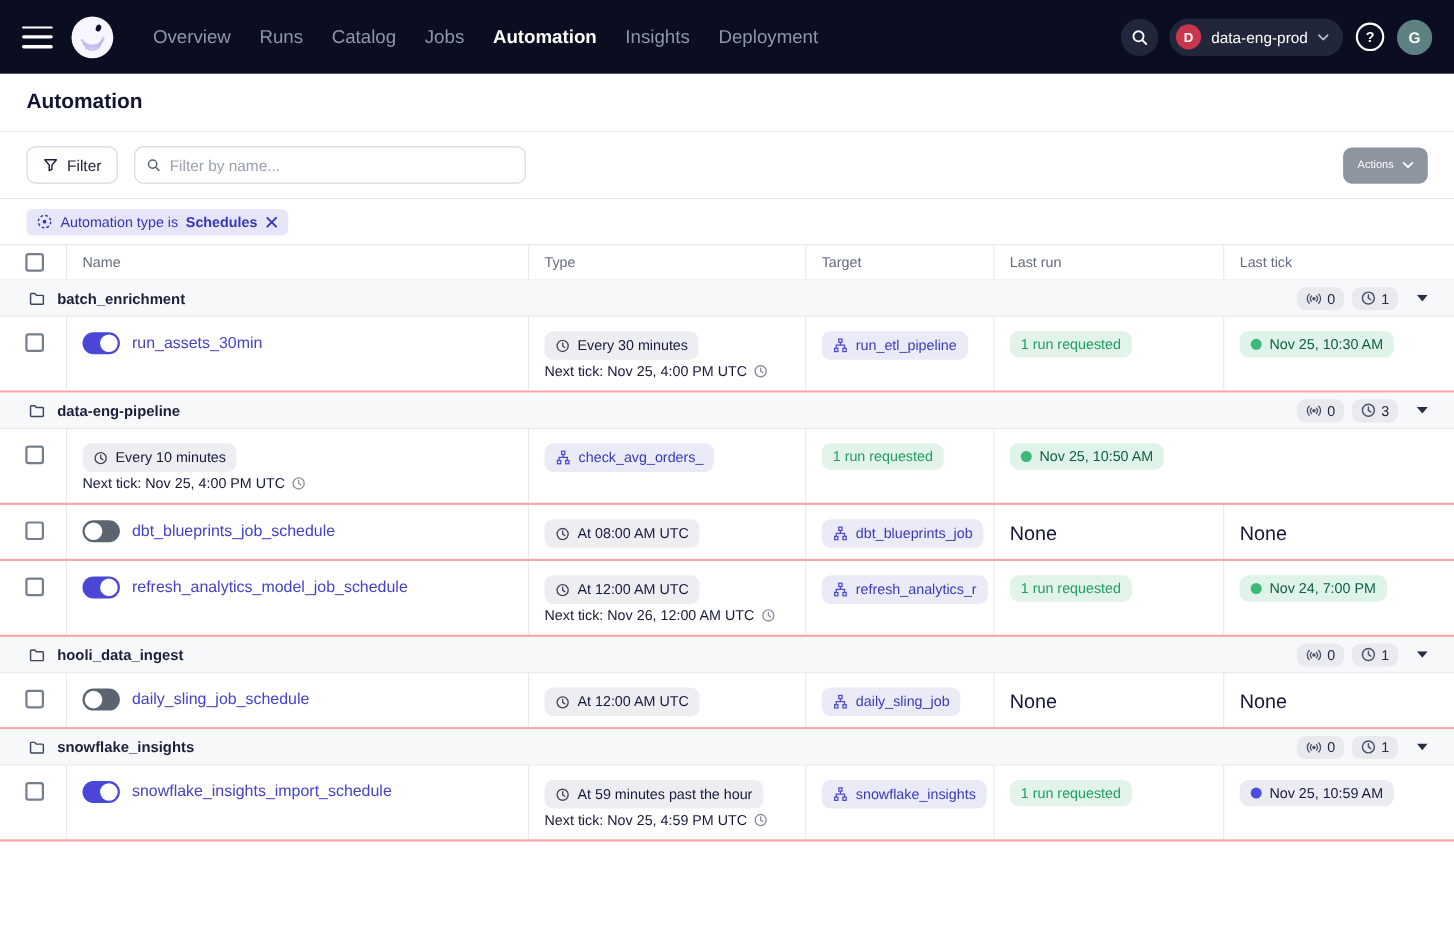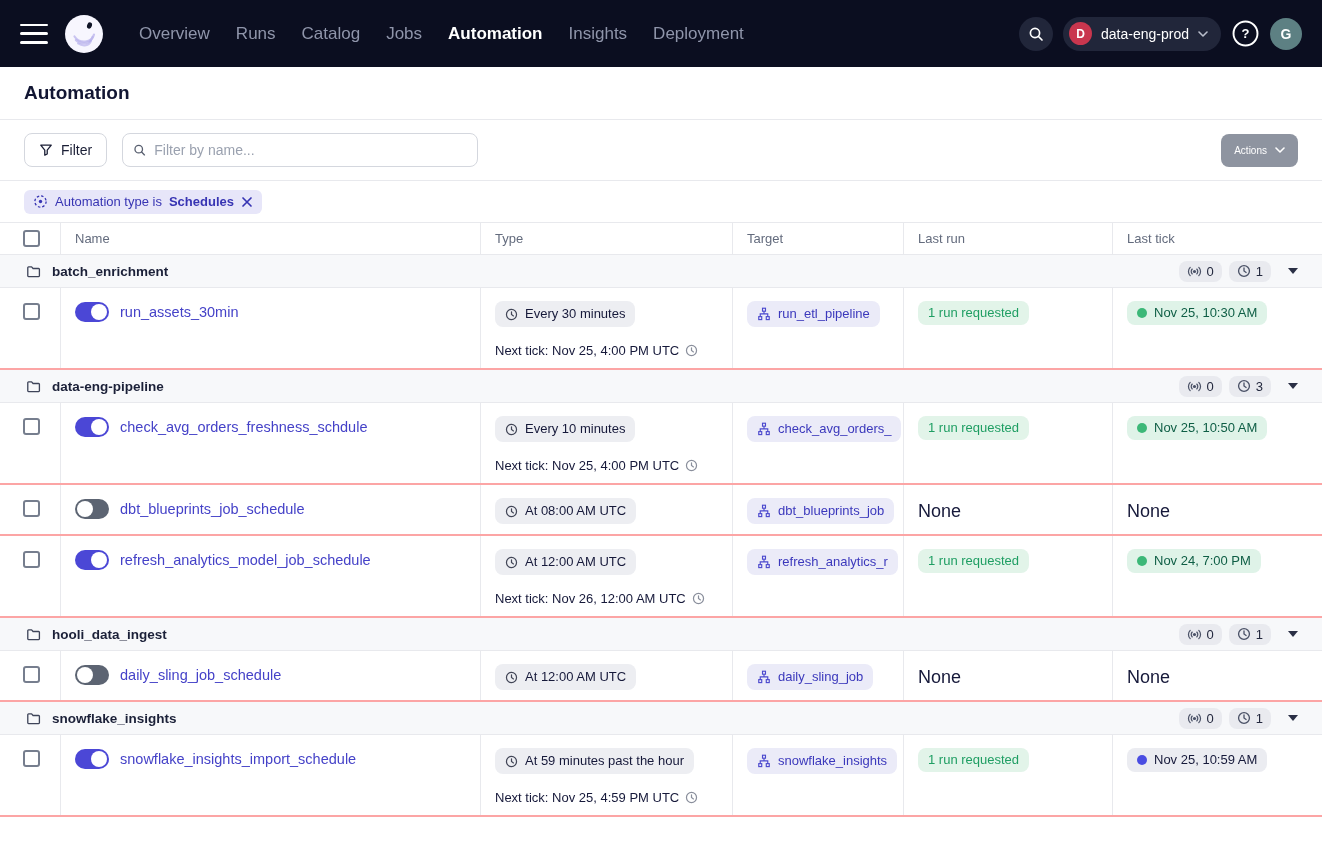--- a/index.html
+++ b/index.html
@@ -65,21 +65,21 @@
   .toggle { width:34px; height:20px; border-radius:10px; position:relative; display:inline-block; cursor:pointer; flex:none; }
   .toggle.on { background:#4B47D6; }
   .toggle.off { background:#5C6472; }
   .toggle .knob { position:absolute; top:2px; width:16px; height:16px; border-radius:50%; background:#fff; }
   .toggle.on .knob { right:2px; }
   .toggle.off .knob { left:2px; }
 
   .pill { display:inline-flex; align-items:center; gap:7px; border-radius:8px; padding:4px 10px; font-size:13px; line-height:18px; white-space:nowrap; }
   .type-pill { background:#EDEEF2; color:#16193A; }
   .type-pill .picon { color:#424657; display:flex; }
-  .next-tick { margin-top:16px; font-size:13px; color:#16193A; display:flex; gap:6px; align-items:center; }
+  .next-tick { margin-top:3px; font-size:13px; color:#16193A; display:flex; gap:6px; align-items:center; }
   .next-tick .nicon { color:#8A8F9C; display:flex; }
   .target-pill { background:#EBEBF8; color:#3B38BC; cursor:pointer; }
   .target-pill .picon { color:#4C49CE; display:flex; }
   .tick-pill { background:#E2F4E9; color:#1F9E63; padding:3px 10px; }
   .run-pill { padding:3px 10px; cursor:pointer; }
   .run-pill.success { background:#DFF3E8; color:#0E5E45; }
   .run-pill.success .dot { background:#3CB878; }
   .run-pill.started { background:#EBECF1; color:#16193A; }
   .run-pill.started .dot { background:#4A4DE2; }
   .run-pill .dot { width:10px; height:10px; border-radius:50%; flex:none; }
@@ -299,26 +299,20 @@
           </span>
           <span class="gcaret">
             <svg viewBox="0 0 10 6" width="10" height="6">
               <path d="M0 0h10L5 6z" fill="currentColor"></path>
             </svg>
           </span>
         </span>
       </div>
       <div class="trow">
         <div class="cell c-check"><span class="checkbox"></span></div>
-        <div class="cell c-name">
-          <span class="toggle on">
-            <span class="knob"></span>
-          </span>
-          <a class="name-link">check_avg_orders_freshness_schdule</a>
-        </div>
         <div class="cell c-type"><span class="pill type-pill">
             <span class="picon">
               <svg viewBox="0 0 16 16" width="13" height="13">
                 <circle cx="8" cy="8" r="6.2" fill="none" stroke="currentColor" stroke-width="1.5"></circle>
                 <path d="M8 4.6V8l2.4 1.7" fill="none" stroke="currentColor" stroke-width="1.5" stroke-linecap="round"></path>
               </svg>
             </span>
             <span>Every 10 minutes</span>
           </span><div class="next-tick">
             <span>Next tick: Nov 25, 4:00 PM UTC</span>

